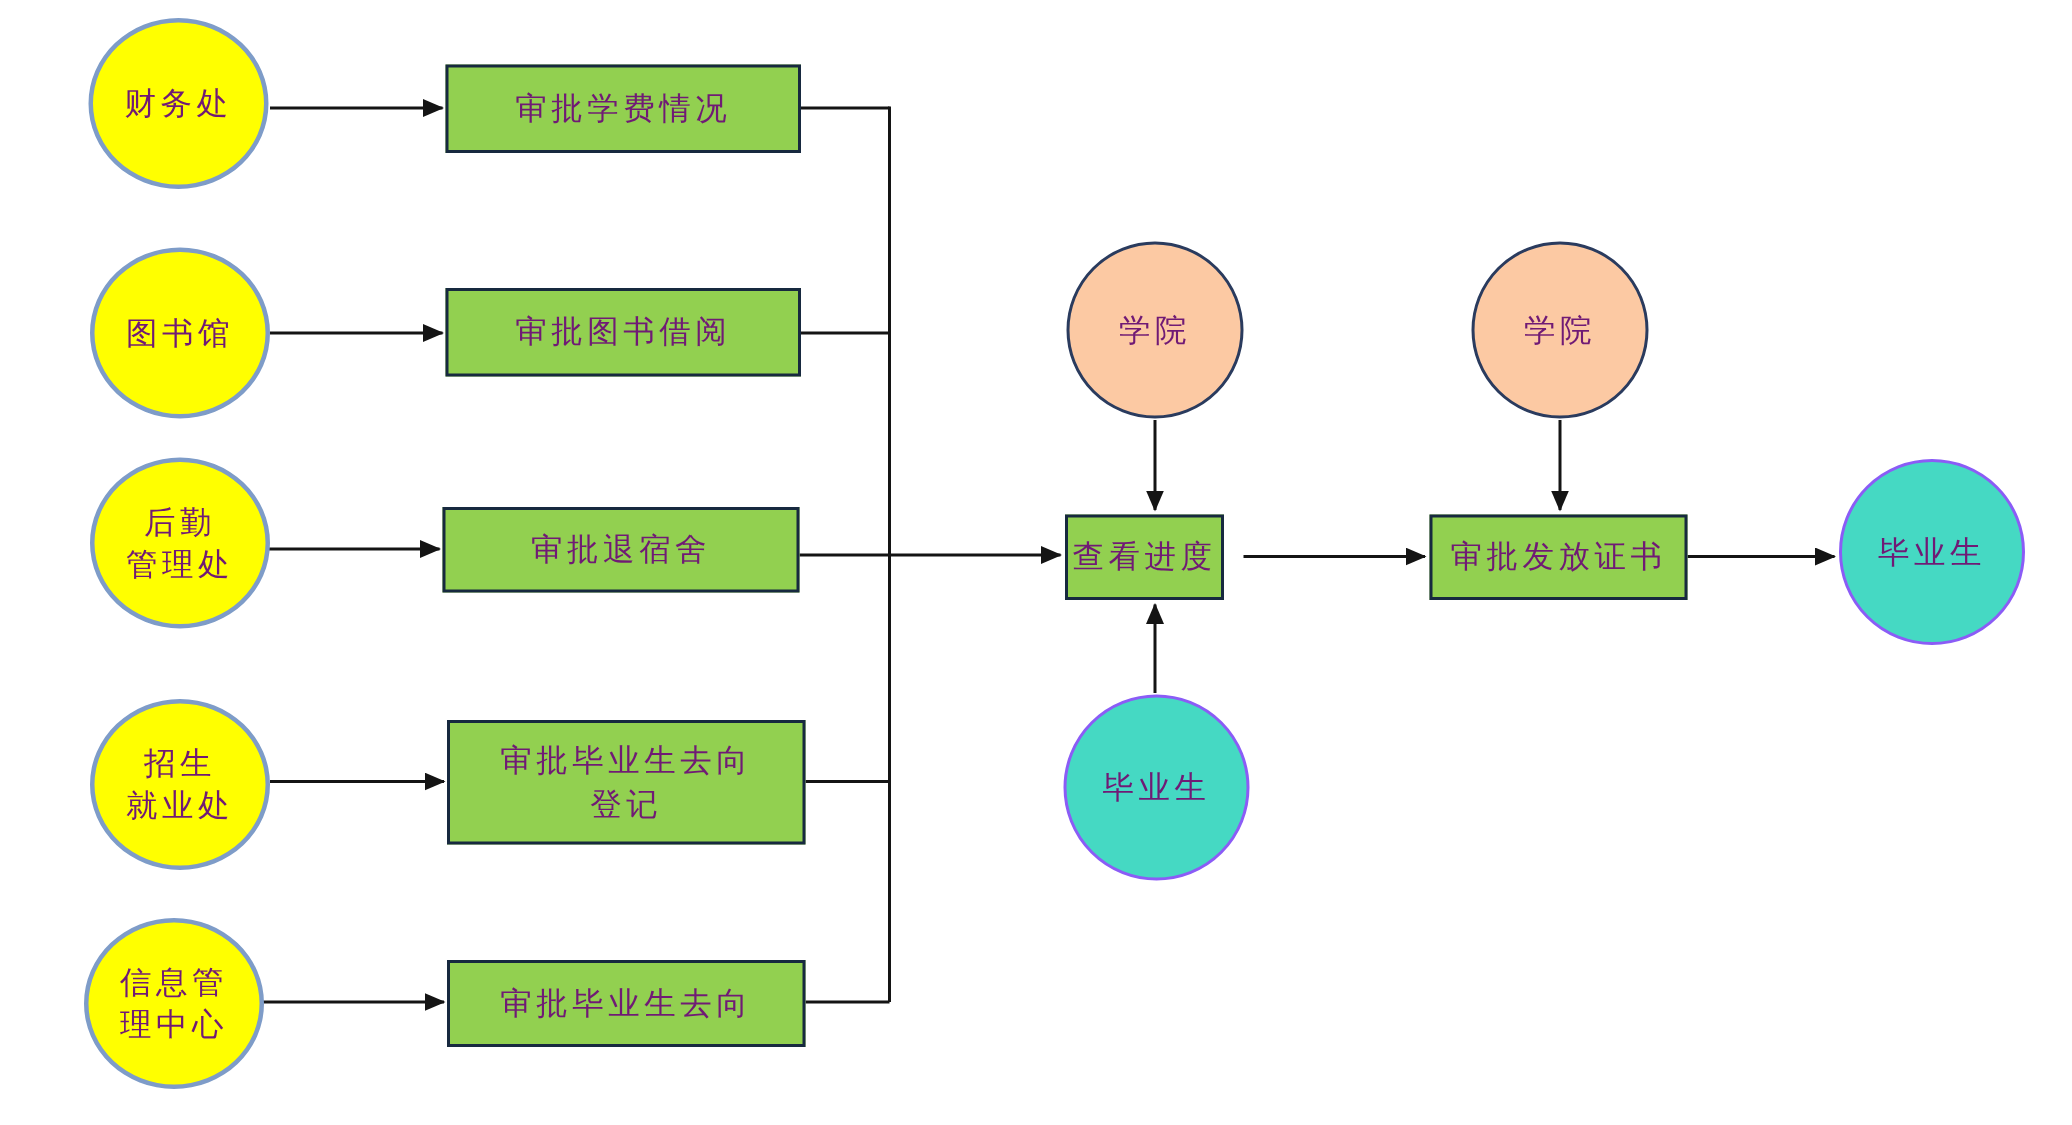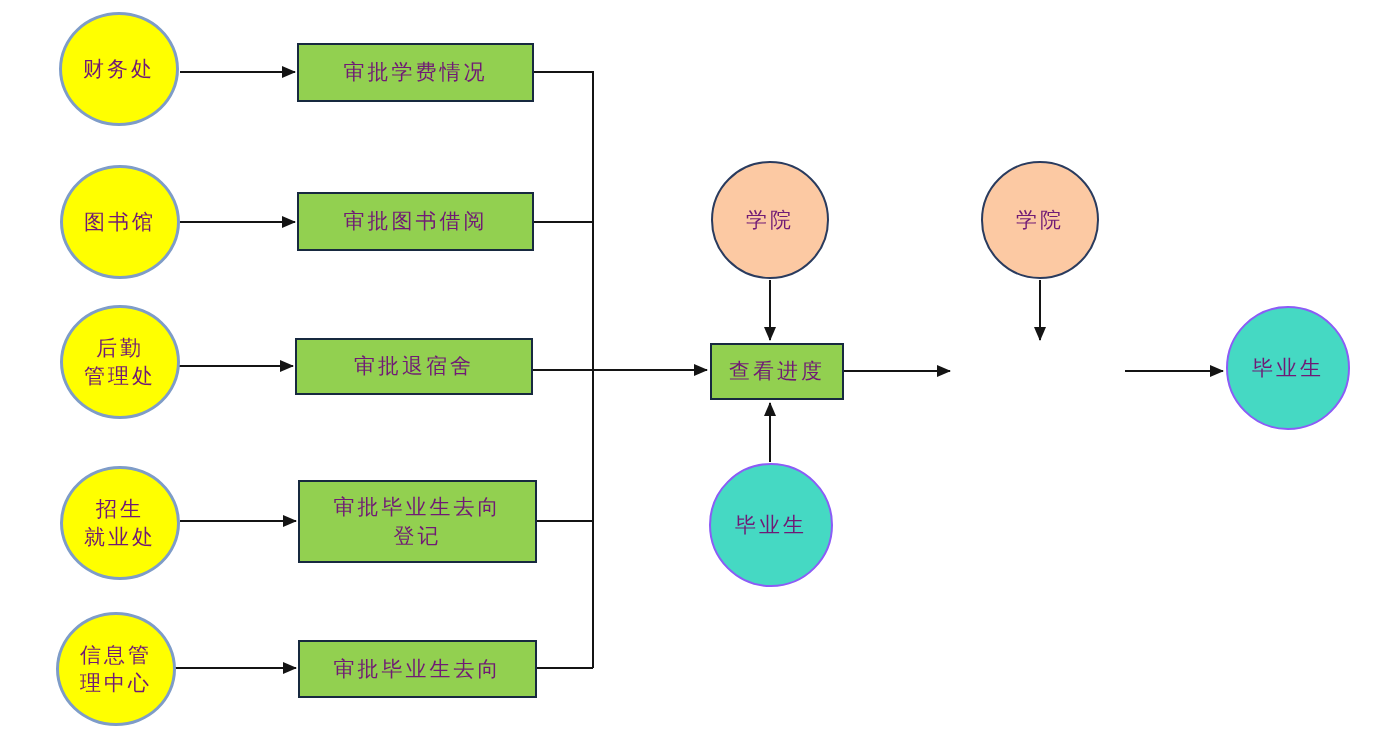--- a/index.html
+++ b/index.html
@@ -81,18 +81,19 @@
   <div class="node box" style="left:297px; top:192px; width:237px; height:59px;">审批图书借阅</div>
   <div class="node box" style="left:297px; top:43px;  width:237px; height:59px;">审批学费情况</div>
   <div class="node box" style="left:295px; top:338px; width:238px; height:57px;">审批退宿舍</div>
   <div class="node box" style="left:298px; top:480px; width:239px; height:83px;">审批毕业生去向
 登记</div>
   <div class="node box" style="left:298px; top:640px; width:239px; height:58px;">审批毕业生去向</div>
 
   <div class="node circle peach" style="left:711px; top:161px; width:118px; height:118px;">学院</div>
   <div class="node circle peach" style="left:981px; top:161px; width:118px; height:118px;">学院</div>
 
-  <div class="node box" style="left:710px; top:343px; width:134px; height:57px;">查看进度</div>
+  <div class="node box" style="left:710px; top:343px; width:106px; height:57px;">查看进度</div>
+  <div class="node box" style="left:953px; top:343px; width:172px; height:57px;">审批发放证书</div>
 
   <div class="node circle teal" style="left:709px; top:463px; width:124px; height:124px;">毕业生</div>
   <div class="node circle teal" style="left:1226px; top:306px; width:124px; height:124px;">毕业生</div>
 
 </div>
 
 </body></html>

